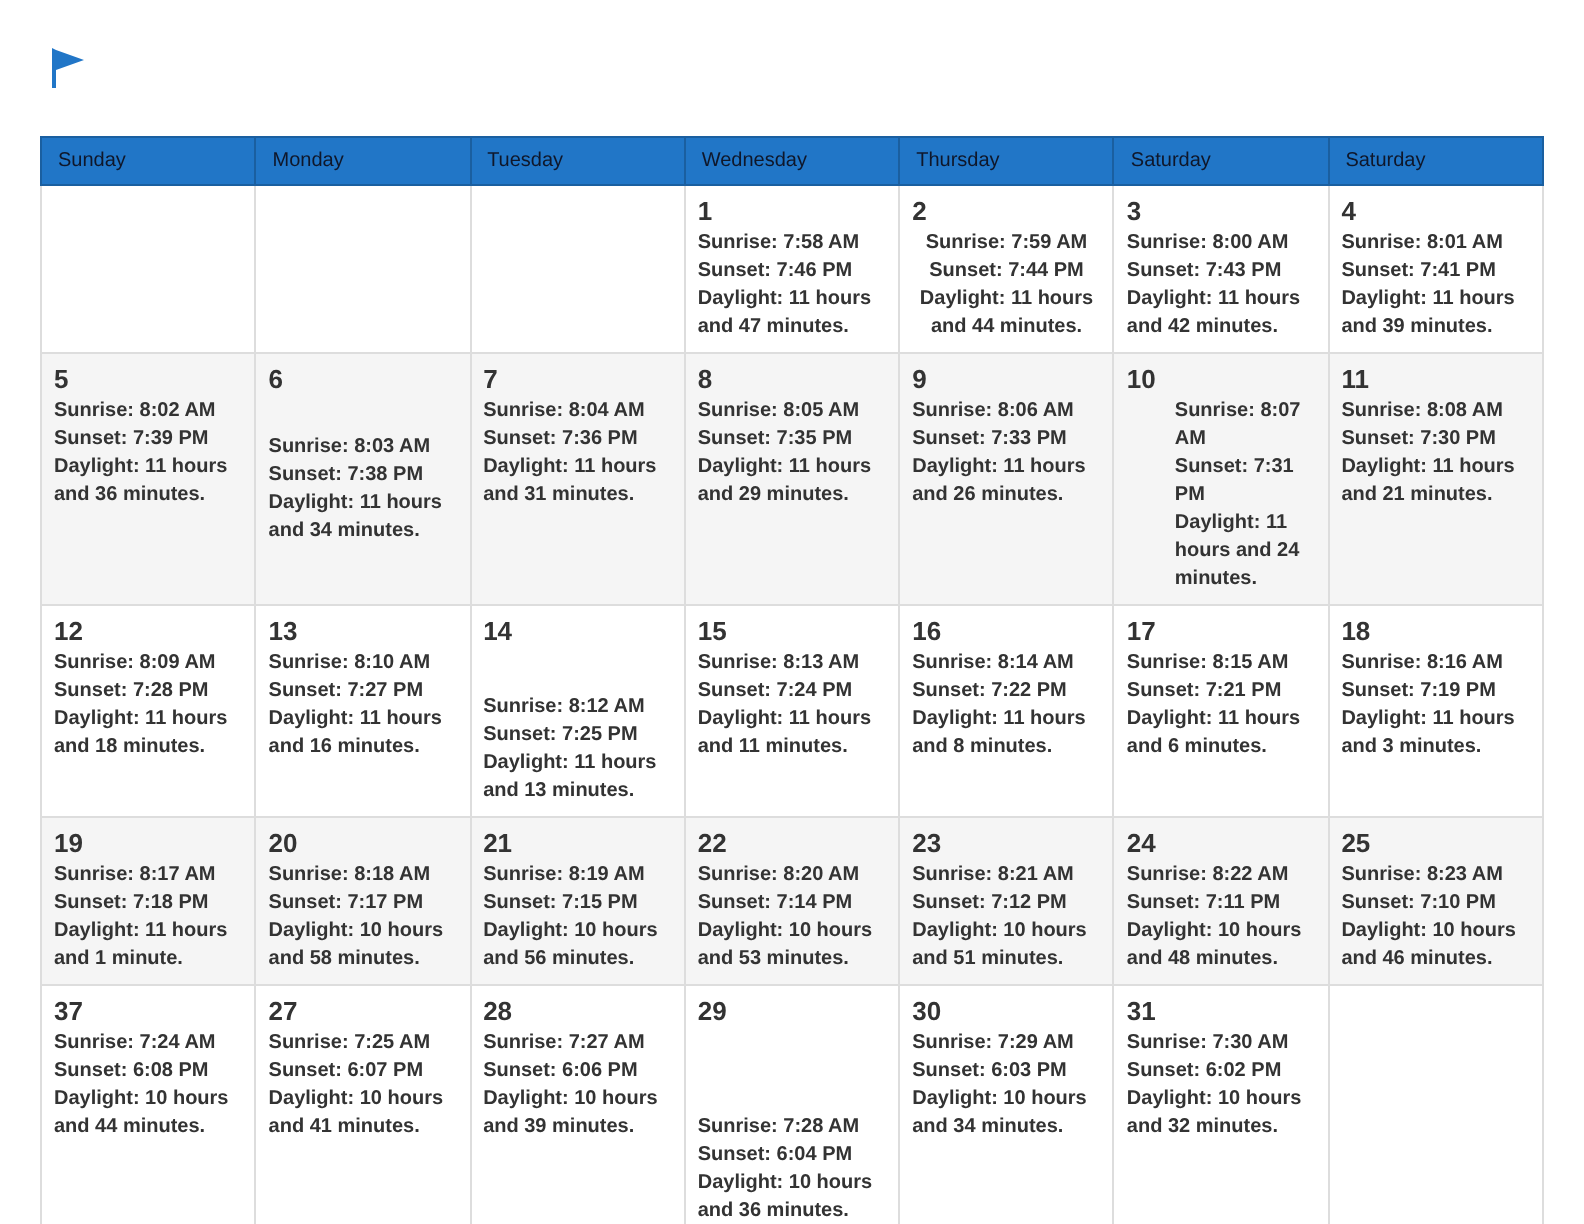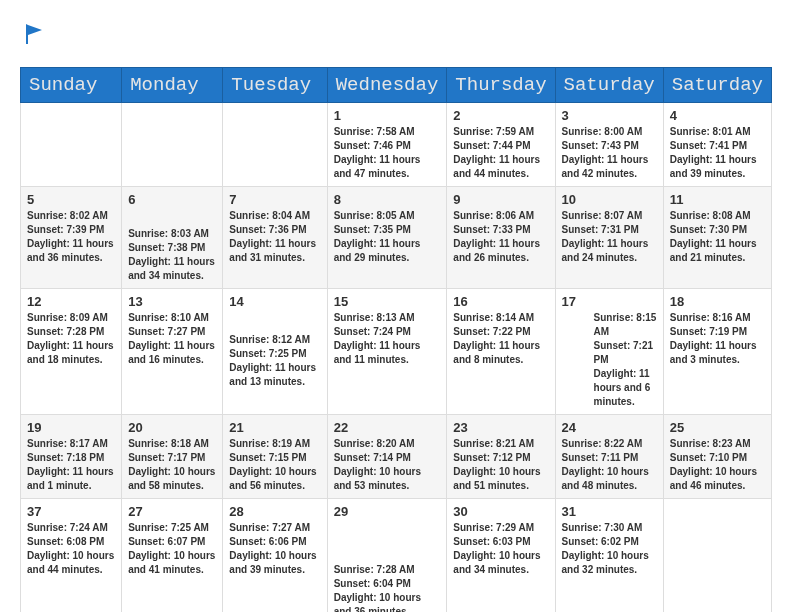--- a/index.html
+++ b/index.html
@@ -45,27 +45,26 @@
       font-size: 16px;
       color: #555;
     }
     .calendar {
       width: 100%;
       border-collapse: collapse;
       border: 1px solid #ccc;
     }
     .calendar th {
       background-color: #2176c7;
-      color: #e5e5e5;
+      color: #0f172a;
       text-align: left;
       padding: 6px 8px;
-      font-size: 19px;
+      font-size: 10px;
       font-weight: normal;
       border: 1px solid #1a5fa0;
-      font-family: Liberation Mono, monospace;
     }
     .calendar td {
       vertical-align: top;
       padding: 5px 6px;
       border: 1px solid #ddd;
       width: calc(100% / 7);
       min-height: 80px;
       font-size: 10.5px;
       color: #333;
       background: #fff;
@@ -129,21 +128,21 @@
         <td class="empty-cell"></td>
         <td class="empty-cell"></td>
         <td>
           <span class="day-num">1</span>
           <div class="day-info" style="white-space: pre-line;">Sunrise: 7:58 AM
 Sunset: 7:46 PM
 Daylight: 11 hours and 47 minutes.</div>
         </td>
         <td>
           <span class="day-num">2</span>
-          <div class="day-info" style="white-space: pre-line;">Sunrise: 7:59 AM
+          <div class="day-info" style="white-space: pre-line; text-align: center;">Sunrise: 7:59 AM
 Sunset: 7:44 PM
 Daylight: 11 hours and 44 minutes.</div>
         </td>
         <td>
           <span class="day-num">3</span>
           <div class="day-info" style="white-space: pre-line;">Sunrise: 8:00 AM
 Sunset: 7:43 PM
 Daylight: 11 hours and 42 minutes.</div>
         </td>
         <td>
@@ -179,21 +178,21 @@
 Daylight: 11 hours and 29 minutes.</div>
         </td>
         <td>
           <span class="day-num">9</span>
           <div class="day-info" style="white-space: pre-line;">Sunrise: 8:06 AM
 Sunset: 7:33 PM
 Daylight: 11 hours and 26 minutes.</div>
         </td>
         <td>
           <span class="day-num">10</span>
-          <div class="day-info" style="white-space: pre-line;">Sunrise: 8:07 AM
+          <div class="day-info" style="white-space: pre-line; margin-left: 24px;">Sunrise: 8:07 AM
 Sunset: 7:31 PM
 Daylight: 11 hours and 24 minutes.</div>
         </td>
         <td>
           <span class="day-num">11</span>
           <div class="day-info" style="white-space: pre-line;">Sunrise: 8:08 AM
 Sunset: 7:30 PM
 Daylight: 11 hours and 21 minutes.</div>
         </td>
       </tr>
@@ -223,21 +222,21 @@
 Daylight: 11 hours and 11 minutes.</div>
         </td>
         <td>
           <span class="day-num">16</span>
           <div class="day-info" style="white-space: pre-line;">Sunrise: 8:14 AM
 Sunset: 7:22 PM
 Daylight: 11 hours and 8 minutes.</div>
         </td>
         <td>
           <span class="day-num">17</span>
-          <div class="day-info" style="white-space: pre-line; margin-left: 32px;">Sunrise: 8:15 AM
+          <div class="day-info" style="white-space: pre-line;">Sunrise: 8:15 AM
 Sunset: 7:21 PM
 Daylight: 11 hours and 6 minutes.</div>
         </td>
         <td>
           <span class="day-num">18</span>
           <div class="day-info" style="white-space: pre-line;">Sunrise: 8:16 AM
 Sunset: 7:19 PM
 Daylight: 11 hours and 3 minutes.</div>
         </td>
       </tr>

